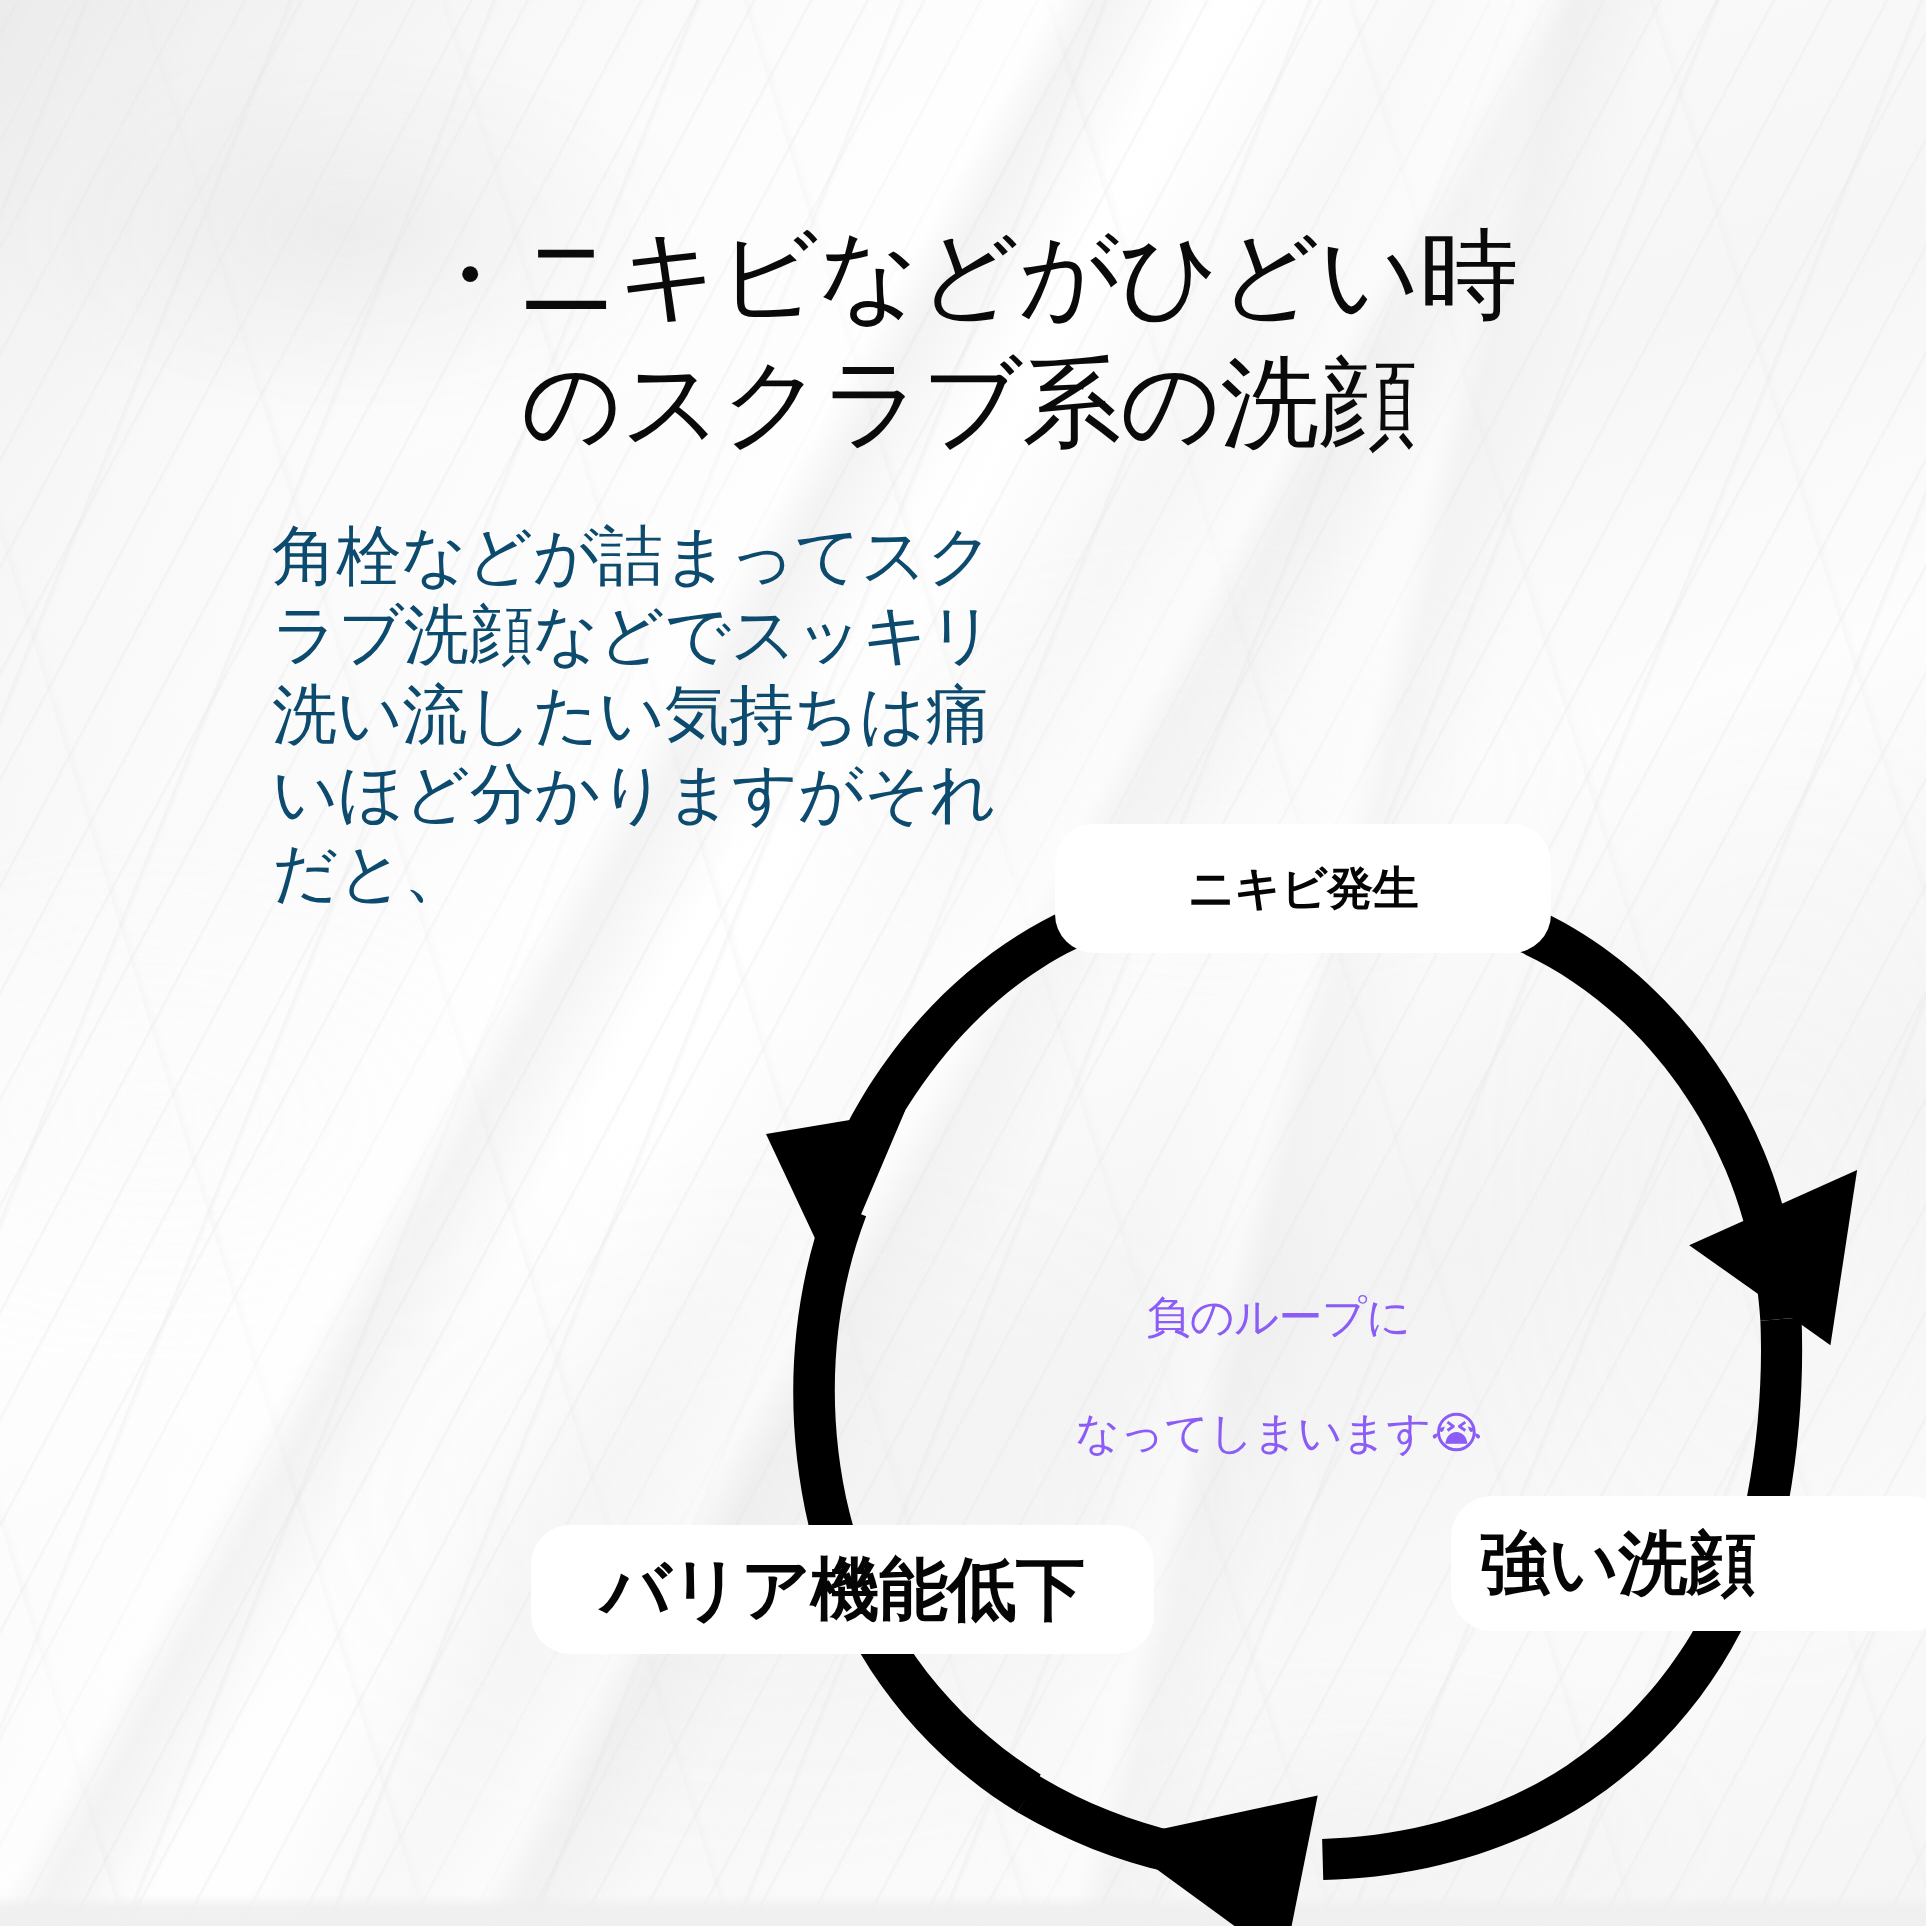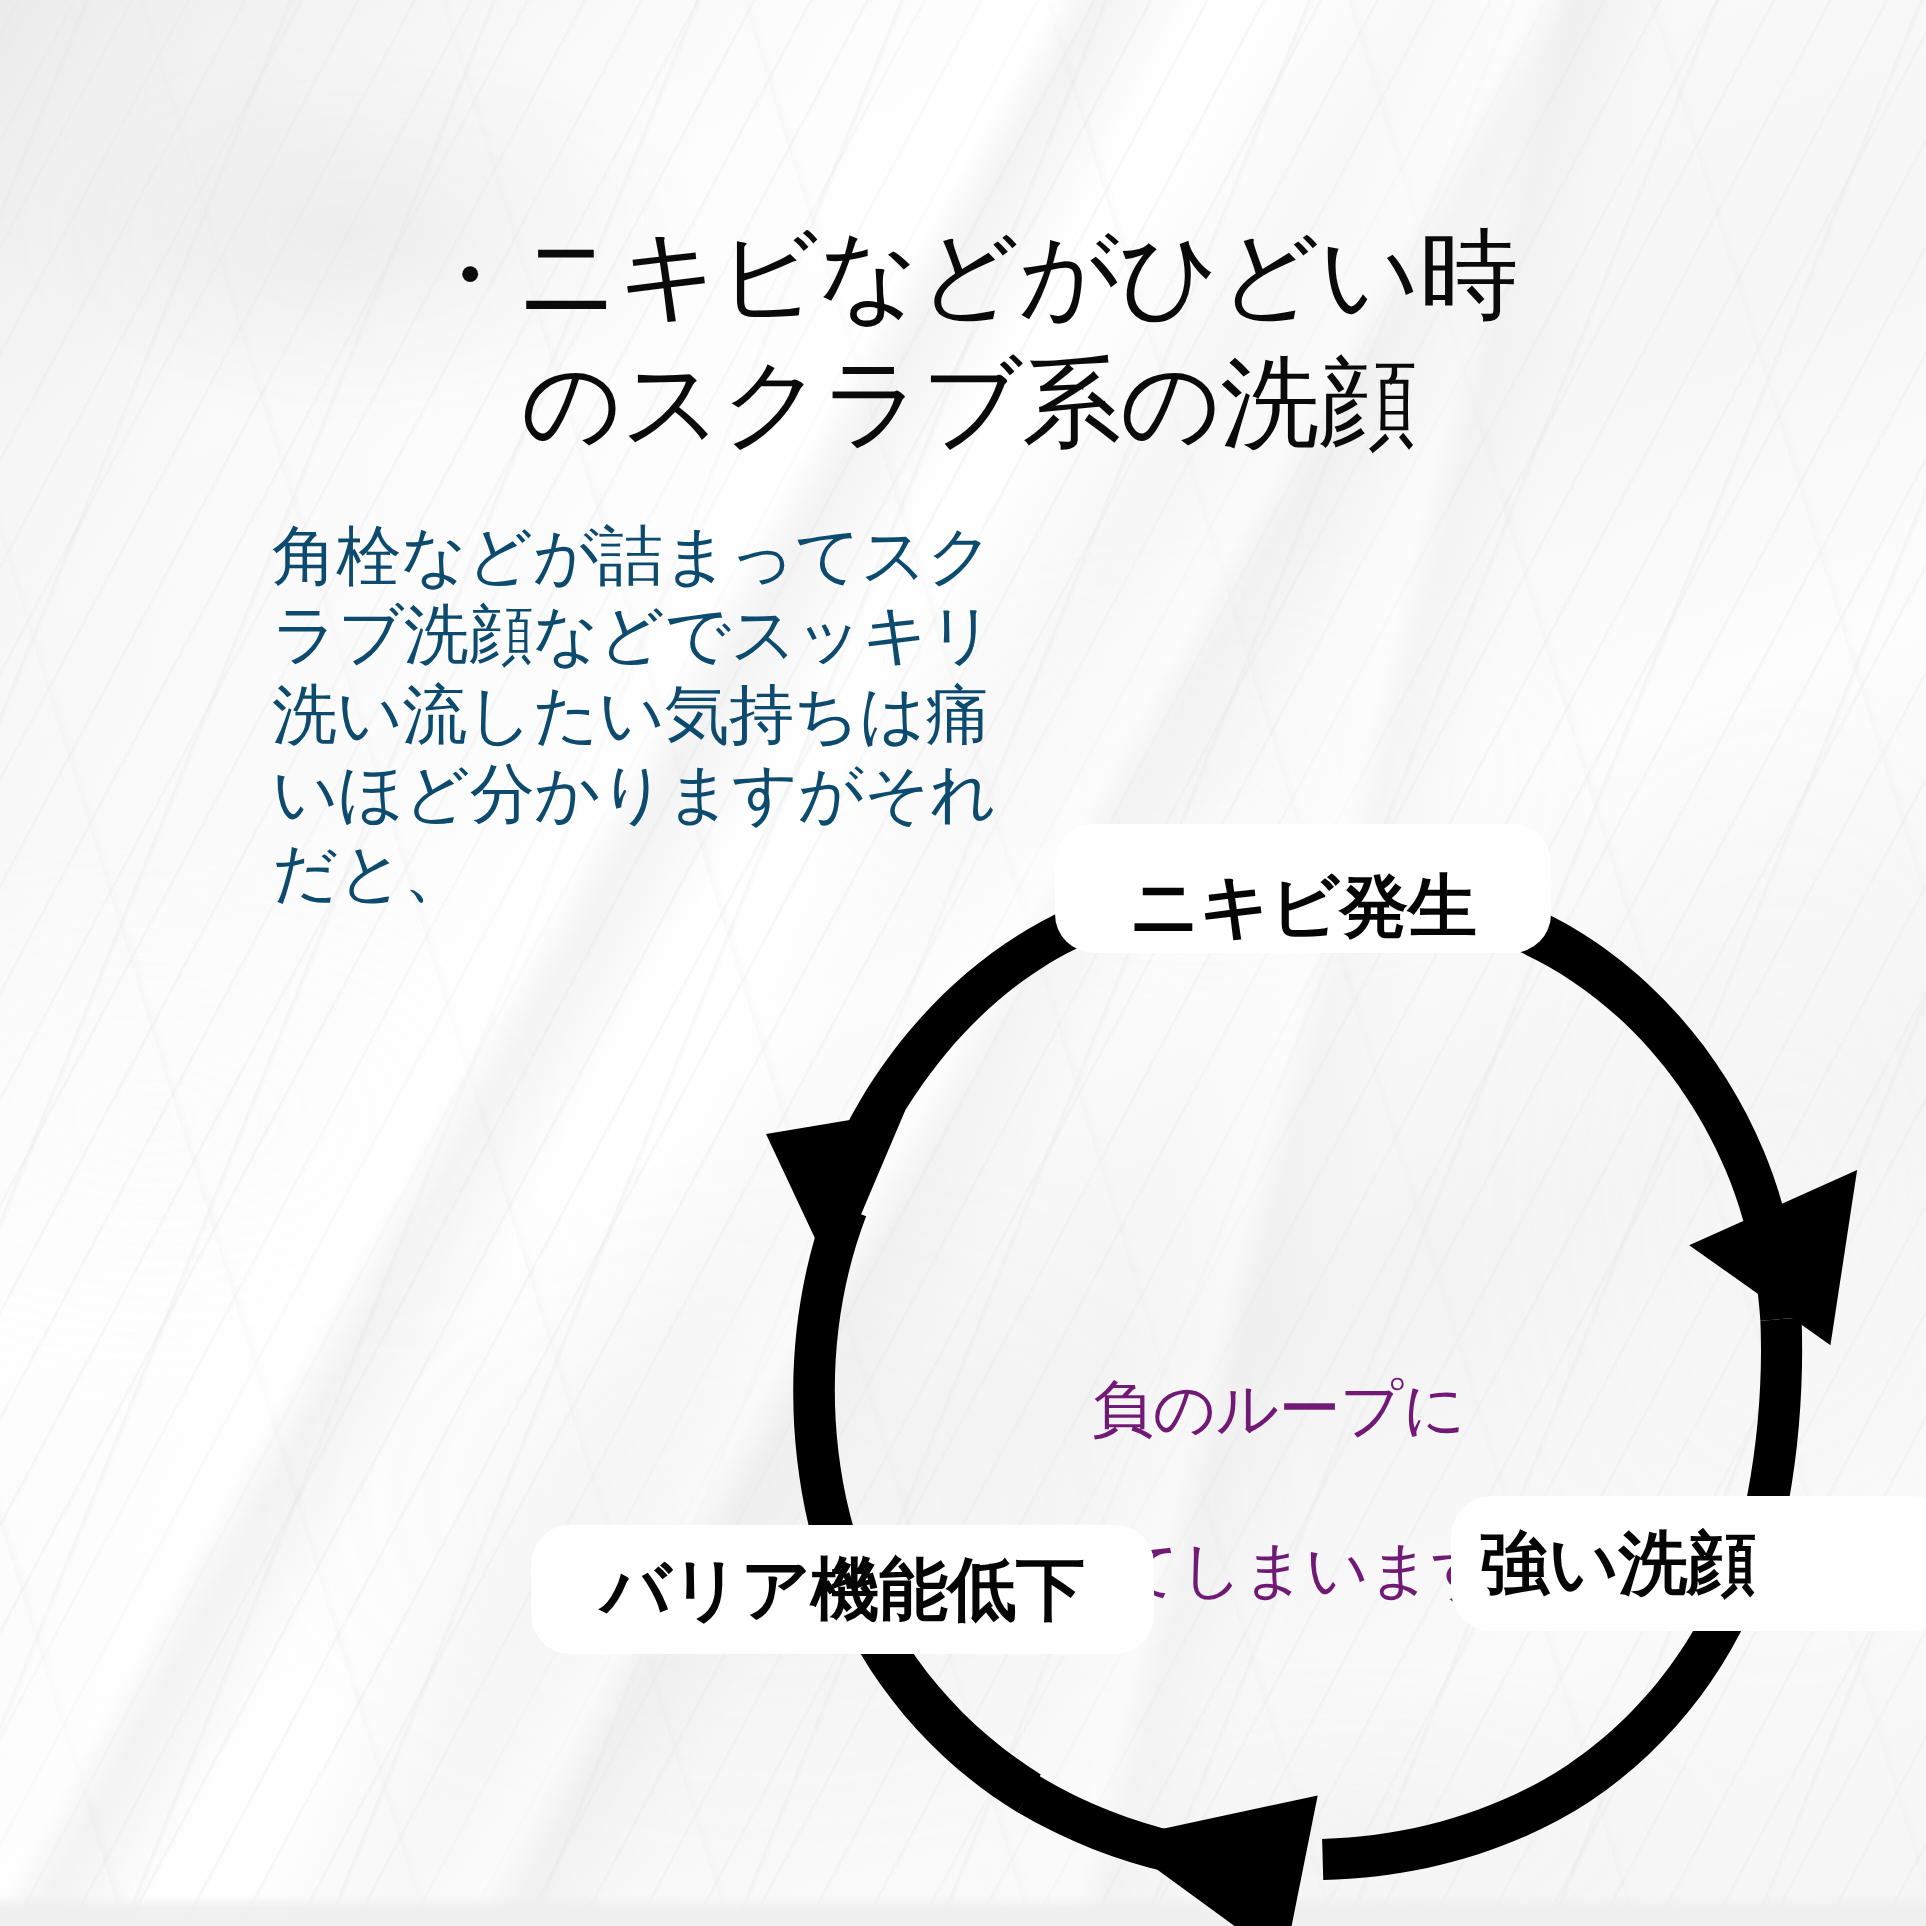--- a/index.html
+++ b/index.html
@@ -123,27 +123,27 @@
     position: absolute;
     inset: 0;
     width: 100%;
     height: 100%;
     overflow: visible;
   }
 
   .center-note {
     position: absolute;
     left: 856px;
-    top: 1288px;
+    top: 1232px;
     width: 845px;
     text-align: center;
     font-family: "Liberation Serif", "DejaVu Serif", serif;
-    font-size: 62px;
+    font-size: 44px;
     line-height: 1.30;
-    color: #701a75;
+    color: #8b5cf6;
     letter-spacing: -0.6px;
     white-space: pre-line;
   }
   .center-note .emoji {
     font-family: "DejaVu Sans", sans-serif;
   }
 
   .pill {
     position: absolute;
     background: #ffffff;
@@ -155,22 +155,21 @@
     font-weight: 700;
     color: #050505;
     letter-spacing: -0.6px;
     box-shadow: 0 0 0 0 rgba(0,0,0,0);
   }
   .pill-top {
     left: 1055px;
     top: 824px;
     width: 496px;
     height: 129px;
-    font-size: 69px;
-    align-items: flex-end;
+    font-size: 46px;
   }
   .pill-left {
     left: 531px;
     top: 1525px;
     width: 623px;
     height: 129px;
     font-size: 69px;
   }
   .pill-right {
     left: 1451px;

